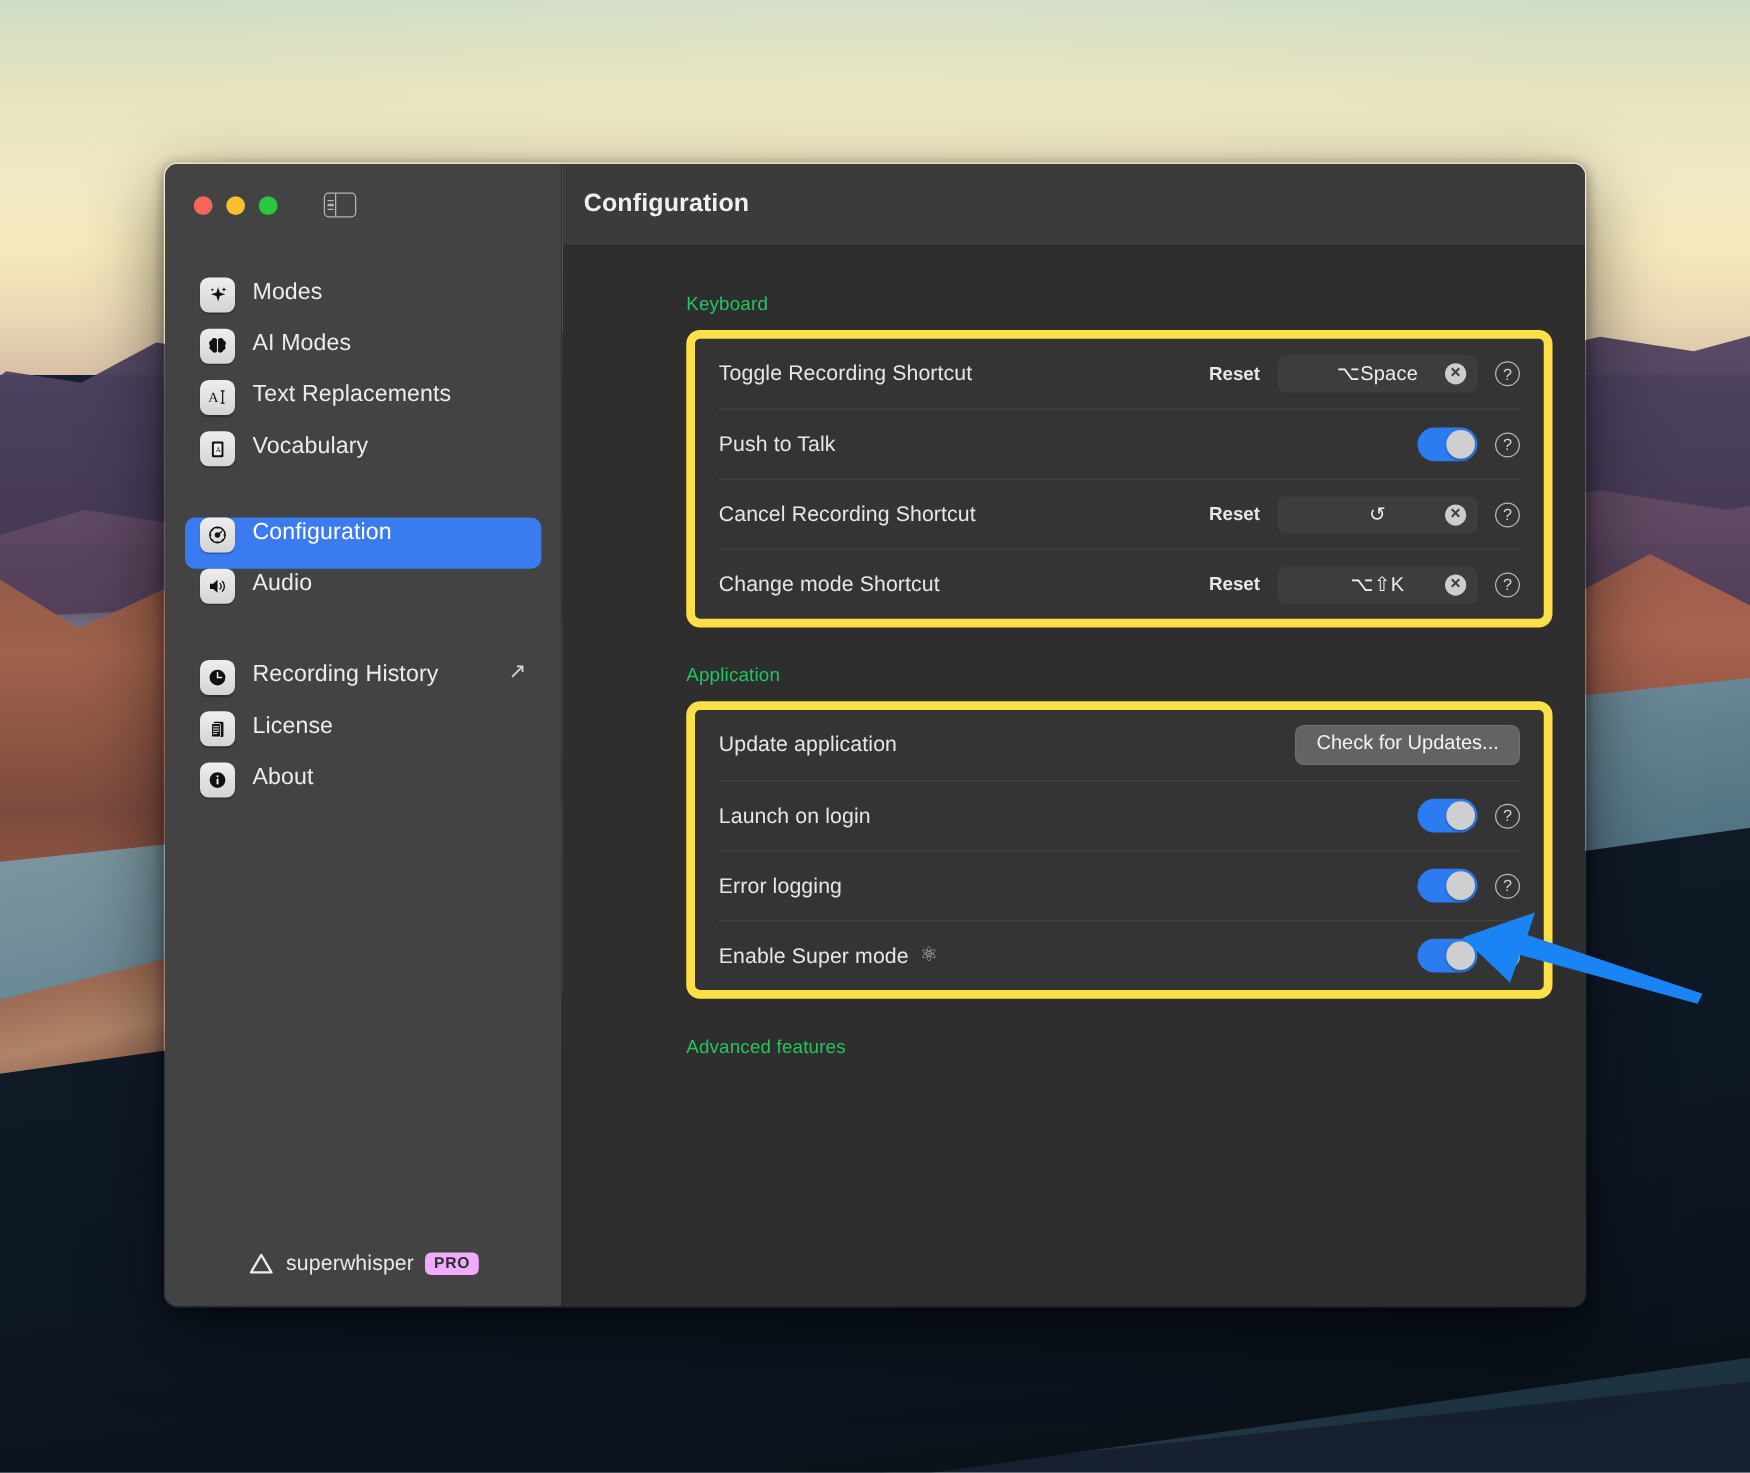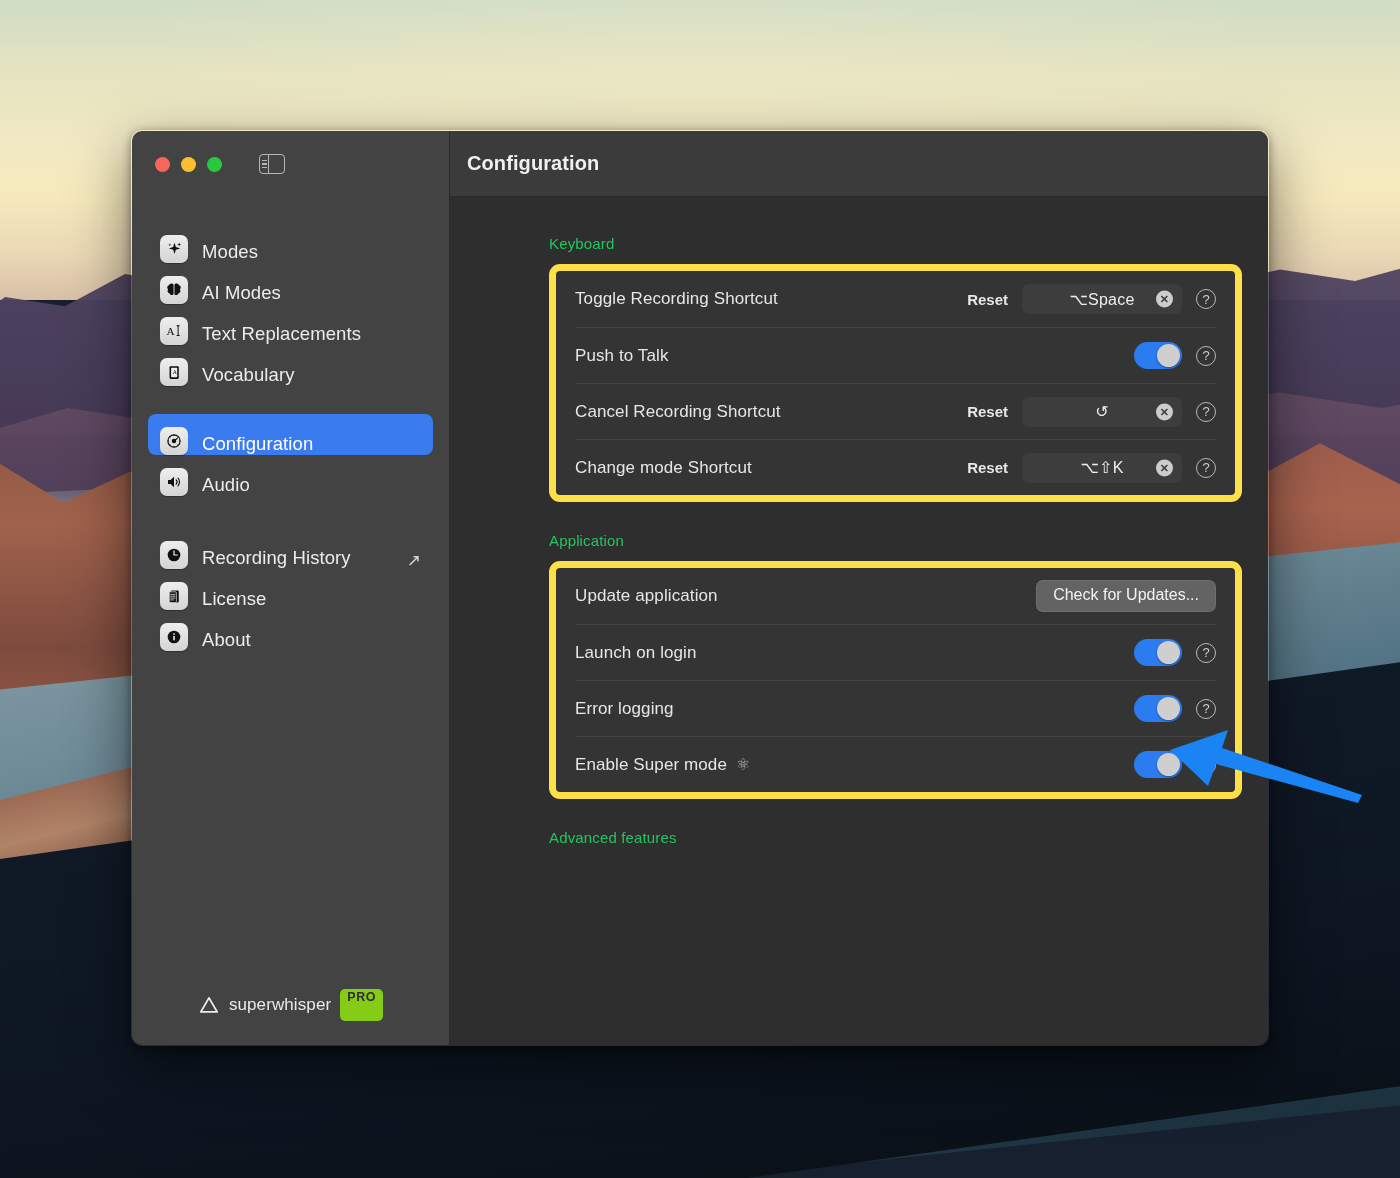--- a/index.html
+++ b/index.html
@@ -122,21 +122,21 @@
     border-right: 1.6px solid #b6b6b6;
     display: flex; flex-direction: column; justify-content: center; align-items: center;
     gap: 2px;
   }
   .sidebar-toggle .st-left i { display:block; width: 5px; height: 1.6px; background: #b6b6b6; }
 
   .sidebar-nav { padding: 25px 16px 0 16px; }
   .nav-group { display: flex; flex-direction: column; }
   .nav-item {
     display: flex;
-    align-items: flex-end;
+    align-items: flex-start;
     gap: 14px;
     height: 41px;
     padding: 0 12px;
     border-radius: 8px;
     cursor: default;
   }
   .nav-item.active { background: #3a7bf0; }
   .nav-label {
     color: #ececec;
     font-size: 18.5px;
@@ -168,26 +168,26 @@
     margin-top: auto;
     padding-bottom: 24px;
     display: flex;
     justify-content: center;
     align-items: center;
     gap: 9px;
   }
   .brand-mark { width: 22px; height: 20px; display:block; }
   .brand-name { color: #e9e9e9; font-size: 17px; letter-spacing: .1px; }
   .brand-badge {
-    background: #84cc16;
+    background: #f0abfc;
     color: #2e2e2e;
     font-size: 12.5px;
     font-weight: 700;
     letter-spacing: .6px;
-    padding: 2px 7px 18px;
+    padding: 2px 7px 3px;
     border-radius: 5px;
     line-height: 1;
   }
 
   
   #main {
     flex: 1;
     background: #2e2e2e;
     display: flex;
     flex-direction: column;

